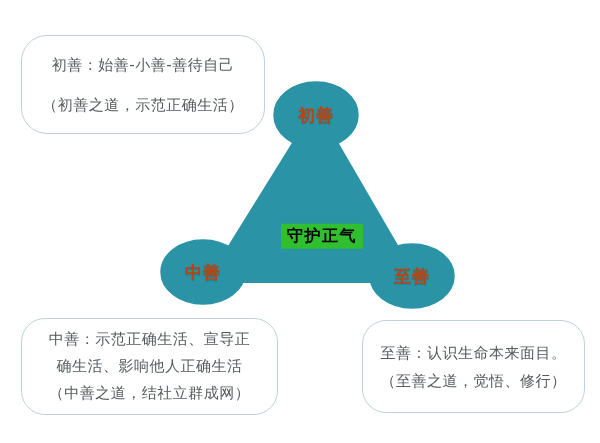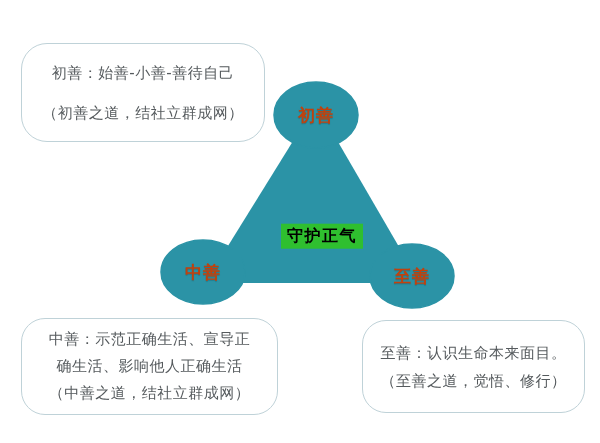--- a/index.html
+++ b/index.html
@@ -34,21 +34,21 @@
     font-size: 15px;
     letter-spacing: 0.5px;
   }
   .callout .line {
     white-space: nowrap;
     text-align: center;
   }
 
   #box-top-left {
     left: 21px;
-    top: 43px;
+    top: 35px;
     width: 244px;
     height: 99px;
     border-radius: 26px;
     line-height: 40px;
   }
   #box-bottom-left {
     left: 21px;
     top: 318px;
     width: 257px;
     height: 97px;
@@ -118,21 +118,21 @@
   </svg>
 
   <div class="node-label" id="label-top">初善</div>
   <div class="node-label" id="label-left">中善</div>
   <div class="node-label" id="label-right">至善</div>
 
   <div id="center-label">守护正气</div>
 
   <div class="callout" id="box-top-left">
     <div class="line">初善：始善-小善-善待自己</div>
-    <div class="line">（初善之道，结社立群成网）</div>
+    <div class="line">（初善之道，示范正确生活）</div>
   </div>
 
   <div class="callout" id="box-bottom-left">
     <div class="line">中善：示范正确生活、宣导正</div>
     <div class="line">确生活、影响他人正确生活</div>
     <div class="line">（中善之道，结社立群成网）</div>
   </div>
 
   <div class="callout" id="box-bottom-right">
     <div class="line">至善：认识生命本来面目。</div>

